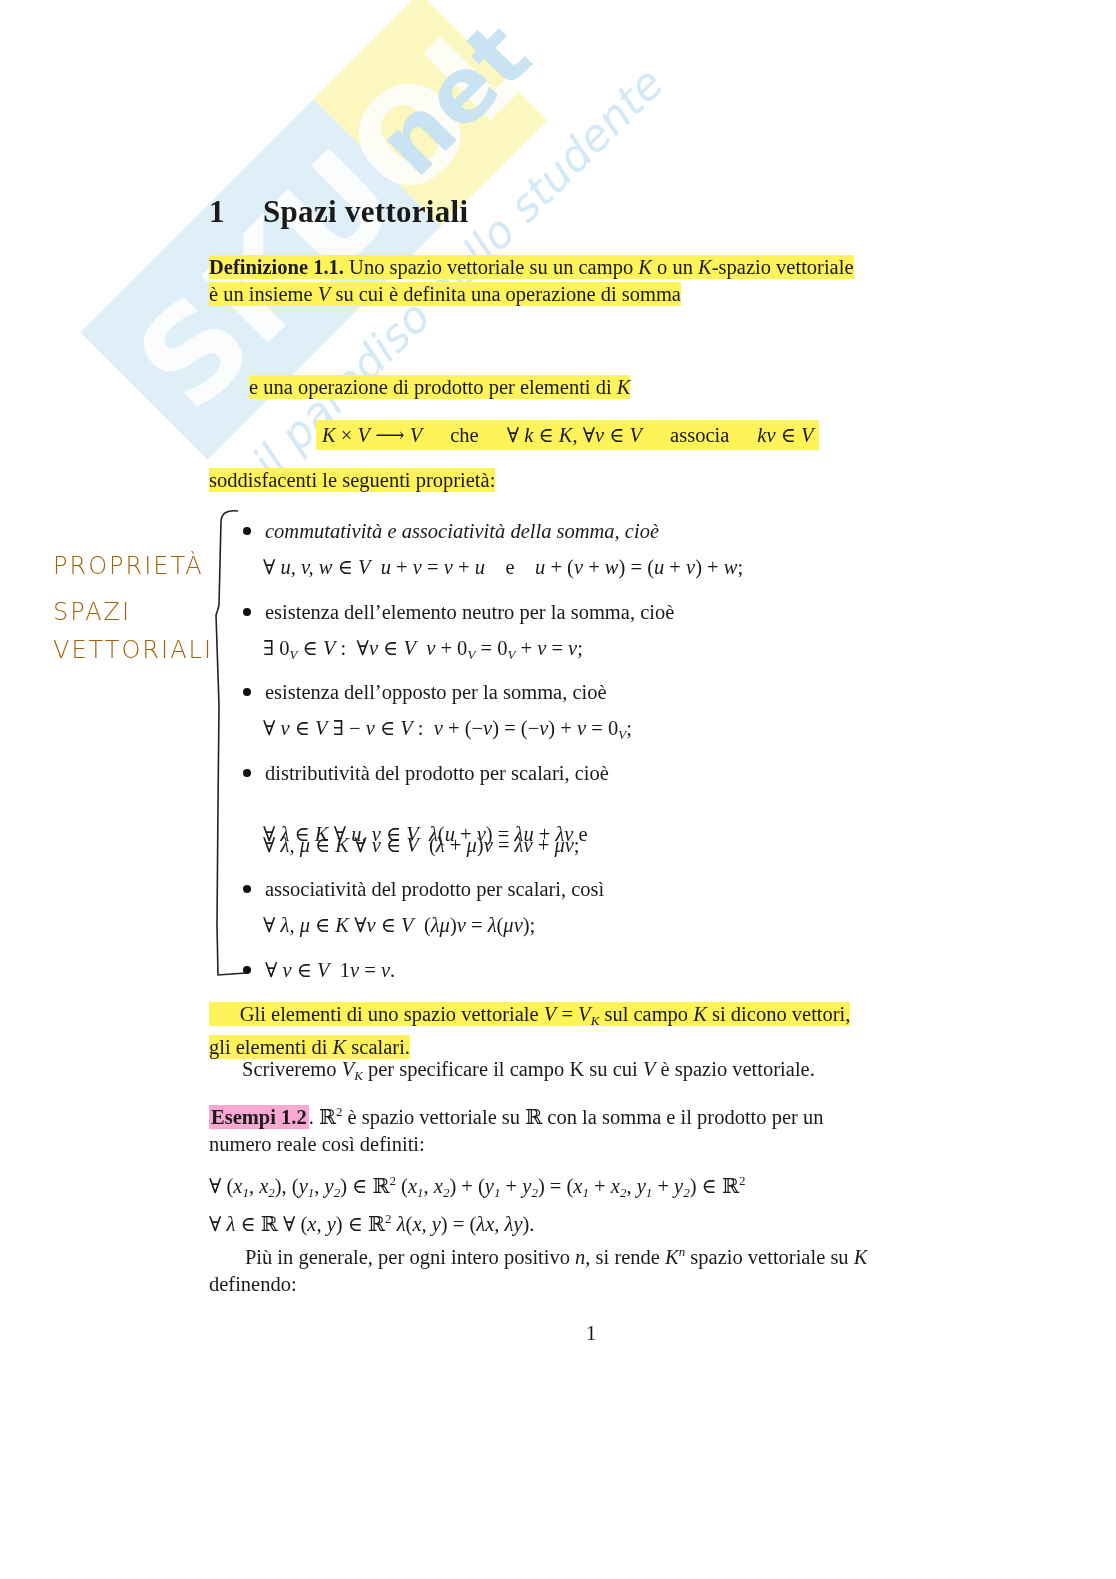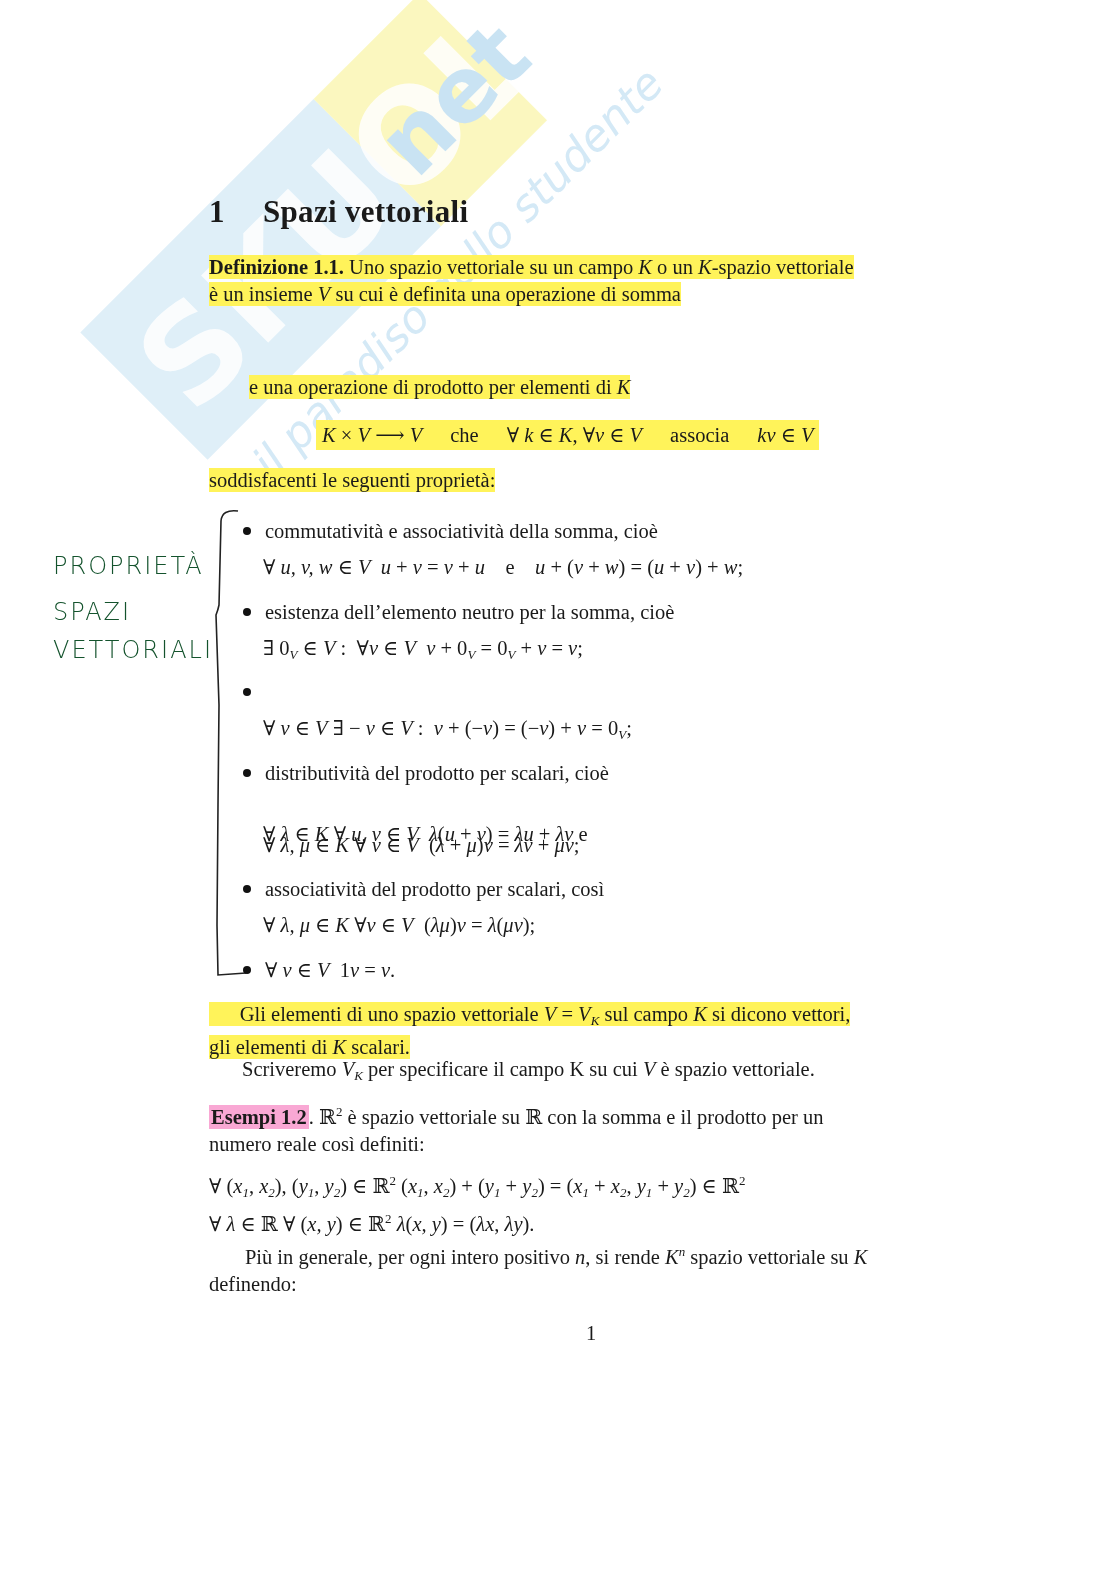--- a/index.html
+++ b/index.html
@@ -22,21 +22,21 @@
     .up { font-style: normal; }
 
     .display { position: absolute; font-size: 20.5px; white-space: nowrap; background: #fff35a; padding: 2px 6px; line-height: 26px; }
     .display .gap { display: inline-block; width: 28px; }
 
     .brace-list { position: absolute; left: 240px; top: 513px; width: 700px; }
     .item { position: absolute; left: 0; font-size: 20.5px; line-height: 36px; white-space: nowrap; }
     .bullet { display: inline-block; width: 8px; height: 8px; border-radius: 50%; background: #111; margin-right: 14px; vertical-align: middle; position: relative; top: -2px; }
     .formula { padding-left: 20px; }
 
-    .hand { position: absolute; font-family: "DejaVu Sans", sans-serif; font-weight: 200; color: #14532d; font-size: 24px; letter-spacing: 2px; }
+    .hand { position: absolute; font-family: "DejaVu Sans", sans-serif; font-weight: 200; color: #a16207; font-size: 24px; letter-spacing: 2px; }
     .hand-svg { position: absolute; left: 205px; top: 505px; }
 
     .page-number { position: absolute; left: 583px; top: 1322px; font-size: 20.5px; }
     sub, sup { font-size: 13px; font-style: italic; }
     sup { vertical-align: 8px; }
     sub { vertical-align: -4px; }
   </style>
 </head>
 <body>
 
@@ -77,36 +77,36 @@
 
   <svg class="hand-svg" width="40" height="480">
     <path d="M30 6 Q14 4 13 16 L11 100 Q10 105 8 110 L11 200 L10 300 L9 420 L10 470 L38 468" fill="none" stroke="#222" stroke-width="1.6"></path>
   </svg>
 
   <div class="hand" style="left:50px; top:552px;">PROPRIETÀ</div>
   <div class="hand" style="left:50px; top:598px;">SPAZI</div>
   <div class="hand" style="left:50px; top:636px;">VETTORIALI</div>
 
   <div class="brace-list">
-    <div class="item" style="top:0px;">
+    <div class="item" style="top:0px;font-style:italic;">
       <span class="bullet"></span><span>commutatività e associatività della somma, cioè</span>
     </div>
     <div class="item formula" style="top:36px;">
       ∀ <span class="m">u, v, w</span> ∈ <span class="m">V</span>&nbsp; <span class="m">u</span> + <span class="m">v</span> = <span class="m">v</span> + <span class="m">u</span>&nbsp;&nbsp;&nbsp; e &nbsp;&nbsp;&nbsp;<span class="m">u</span> + (<span class="m">v</span> + <span class="m">w</span>) = (<span class="m">u</span> + <span class="m">v</span>) + <span class="m">w</span>;
     </div>
 
     <div class="item" style="top:81px;">
       <span class="bullet"></span><span>esistenza dell’elemento neutro per la somma, cioè</span>
     </div>
     <div class="item formula" style="top:117px;">
       ∃ 0<sub>V</sub> ∈ <span class="m">V</span> : &nbsp;∀<span class="m">v</span> ∈ <span class="m">V</span>&nbsp; <span class="m">v</span> + 0<sub>V</sub> = 0<sub>V</sub> + <span class="m">v</span> = <span class="m">v</span>;
     </div>
 
     <div class="item" style="top:161px;">
-      <span class="bullet"></span>
+      <span class="bullet"></span><span>esistenza dell’opposto per la somma, cioè</span>
     </div>
     <div class="item formula" style="top:197px;">
       ∀ <span class="m">v</span> ∈ <span class="m">V</span> ∃ − <span class="m">v</span> ∈ <span class="m">V</span> : &nbsp;<span class="m">v</span> + (−<span class="m">v</span>) = (−<span class="m">v</span>) + <span class="m">v</span> = 0<sub>V</sub>;
     </div>
 
     <div class="item" style="top:242px;">
       <span class="bullet"></span><span>distributività del prodotto per scalari, cioè</span>
     </div>
     <div class="item formula" style="top:278px;margin-top:25px;">
       ∀ <span class="m">λ</span> ∈ <span class="m">K</span> ∀ <span class="m">u, v</span> ∈ <span class="m">V</span>&nbsp; <span class="m">λ</span>(<span class="m">u</span> + <span class="m">v</span>) = <span class="m">λu</span> + <span class="m">λv</span> e

